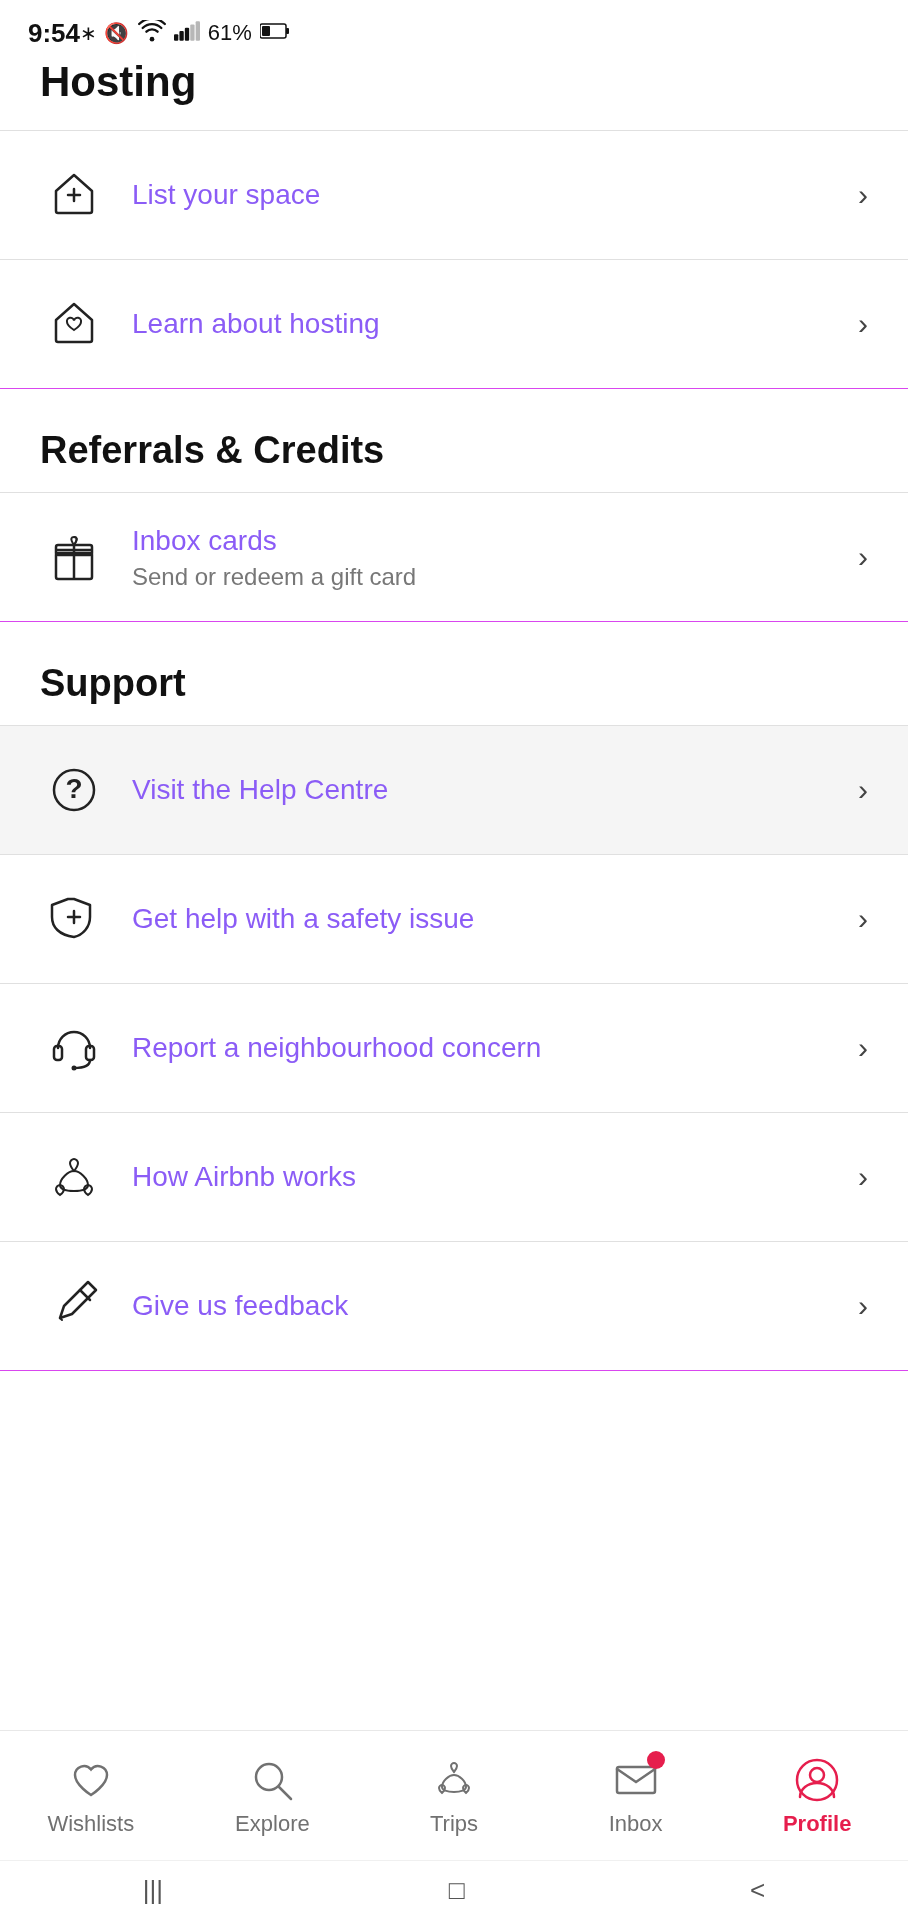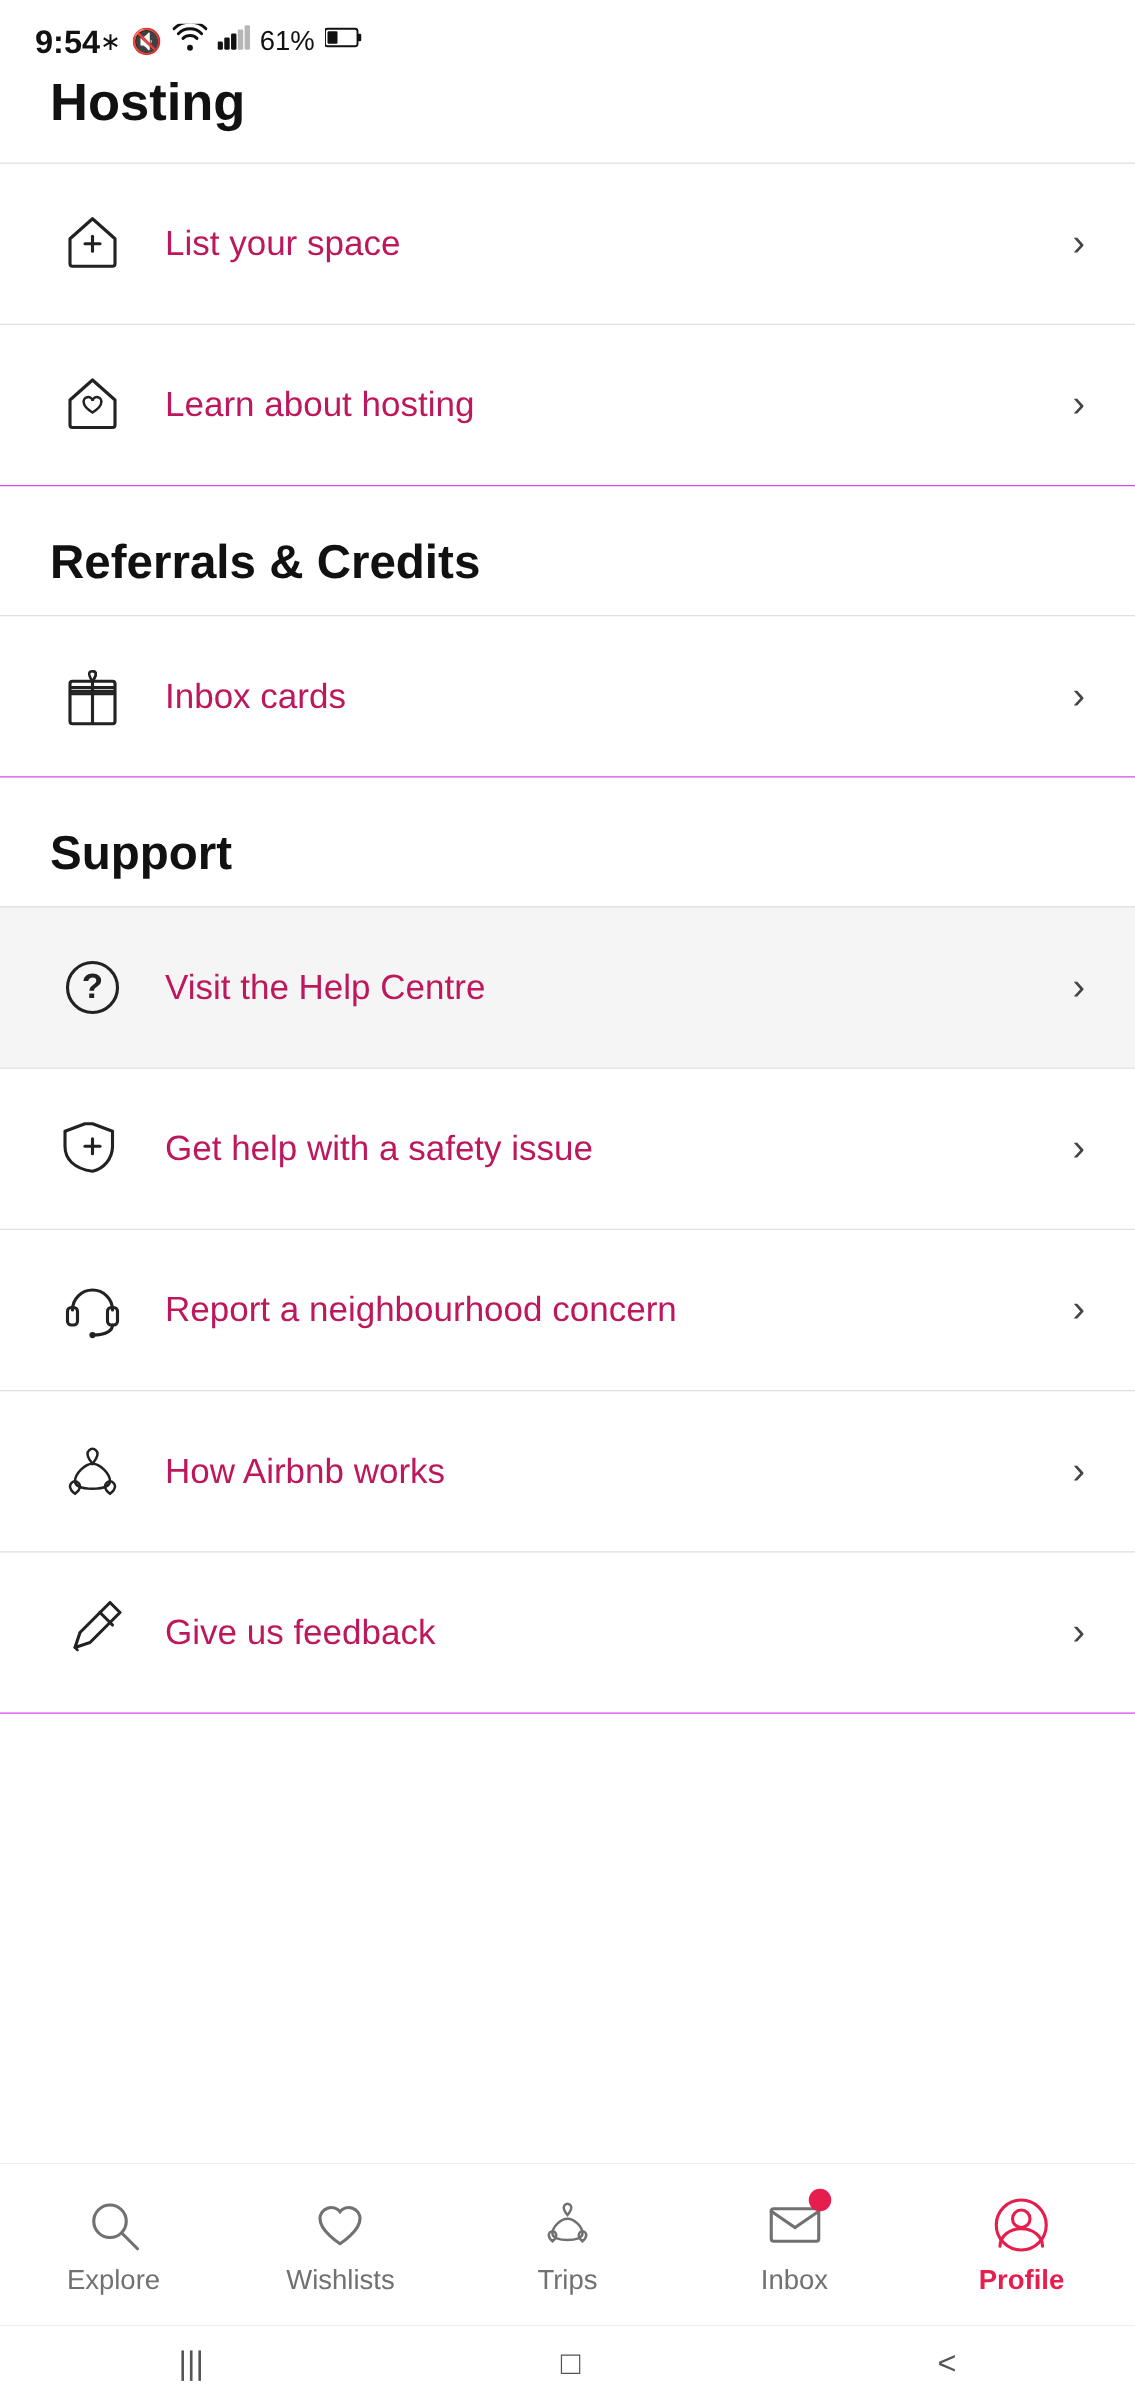--- a/index.html
+++ b/index.html
@@ -87,21 +87,21 @@
     .menu-icon svg {
       width: 52px;
       height: 52px;
     }
     .menu-text {
       flex: 1;
     }
     .menu-label {
       font-size: 28px;
       font-weight: 400;
-      color: #be185d;
+      color: #8b5cf6;
       line-height: 1.3;
     }
     .menu-sublabel {
       font-size: 24px;
       color: #777;
       margin-top: 4px;
     }
     .chevron {
       font-size: 30px;
       color: #444;
@@ -268,20 +268,21 @@
           <rect x="8" y="14" width="36" height="10" rx="2" stroke="#222" stroke-width="2.5"></rect>
           <line x1="26" y1="14" x2="26" y2="48" stroke="#222" stroke-width="2.5"></line>
           <path d="M26 14c0 0-6-8 0-8s0 8 0 8" stroke="#222" stroke-width="2"></path>
           <path d="M26 14c0 0 6-8 0-8" stroke="#222" stroke-width="2"></path>
 
           <line x1="8" y1="19" x2="44" y2="19" stroke="#222" stroke-width="2.5"></line>
         </svg>
       </div>
       <div class="menu-text">
         <div class="menu-label">Inbox cards</div>
+        <div class="menu-sublabel">Send or redeem a gift card</div>
       </div>
       <span class="chevron">›</span>
     </div>
   </div>
 
   <div class="section-header">Support</div>
 
   <div>
 
     <div class="menu-item highlighted">
@@ -358,34 +359,34 @@
     </div>
 
   </div>
 </div>
 
 <nav class="bottom-nav">
 
   <div class="nav-item">
     <div class="nav-icon">
       <svg viewBox="0 0 46 46" fill="none">
-        <circle cx="20" cy="20" r="13" stroke="#717171" stroke-width="2.5"></circle>
-        <line x1="30" y1="30" x2="42" y2="42" stroke="#717171" stroke-width="2.5" stroke-linecap="round"></line>
-      </svg>
-    </div>
-    <span class="nav-label">Explore</span>
+        <path d="M23 38s-16-10-16-20a9 9 0 0116-5.6A9 9 0 0139 18c0 10-16 20-16 20z" stroke="#717171" stroke-width="2.5" fill="none"></path>
+      </svg>
+    </div>
+    <span class="nav-label">Wishlists</span>
   </div>
 
   <div class="nav-item">
     <div class="nav-icon">
       <svg viewBox="0 0 46 46" fill="none">
-        <path d="M23 38s-16-10-16-20a9 9 0 0116-5.6A9 9 0 0139 18c0 10-16 20-16 20z" stroke="#717171" stroke-width="2.5" fill="none"></path>
-      </svg>
-    </div>
-    <span class="nav-label">Wishlists</span>
+        <circle cx="20" cy="20" r="13" stroke="#717171" stroke-width="2.5"></circle>
+        <line x1="30" y1="30" x2="42" y2="42" stroke="#717171" stroke-width="2.5" stroke-linecap="round"></line>
+      </svg>
+    </div>
+    <span class="nav-label">Explore</span>
   </div>
 
   <div class="nav-item">
     <div class="nav-icon">
       <svg viewBox="0 0 46 46" fill="none">
 
         <path d="M23 6c-1.5 0-3 1.5-3 3 0 2.5 3 6 3 6s3-3.5 3-6c0-1.5-1.5-3-3-3z" stroke="#717171" stroke-width="2" fill="none"></path>
         <path d="M11 28c-1.5 0-3 1.5-3 3 0 2.5 3 5 3 5s3-2.5 3-5c0-1.5-1.5-3-3-3z" stroke="#717171" stroke-width="2" fill="none"></path>
         <path d="M35 28c-1.5 0-3 1.5-3 3 0 2.5 3 5 3 5s3-2.5 3-5c0-1.5-1.5-3-3-3z" stroke="#717171" stroke-width="2" fill="none"></path>
         <path d="M23 18c-5 0-12 6-12 12 0 3 5 5 12 5s12-2 12-5c0-6-7-12-12-12z" stroke="#717171" stroke-width="2" fill="none"></path>

